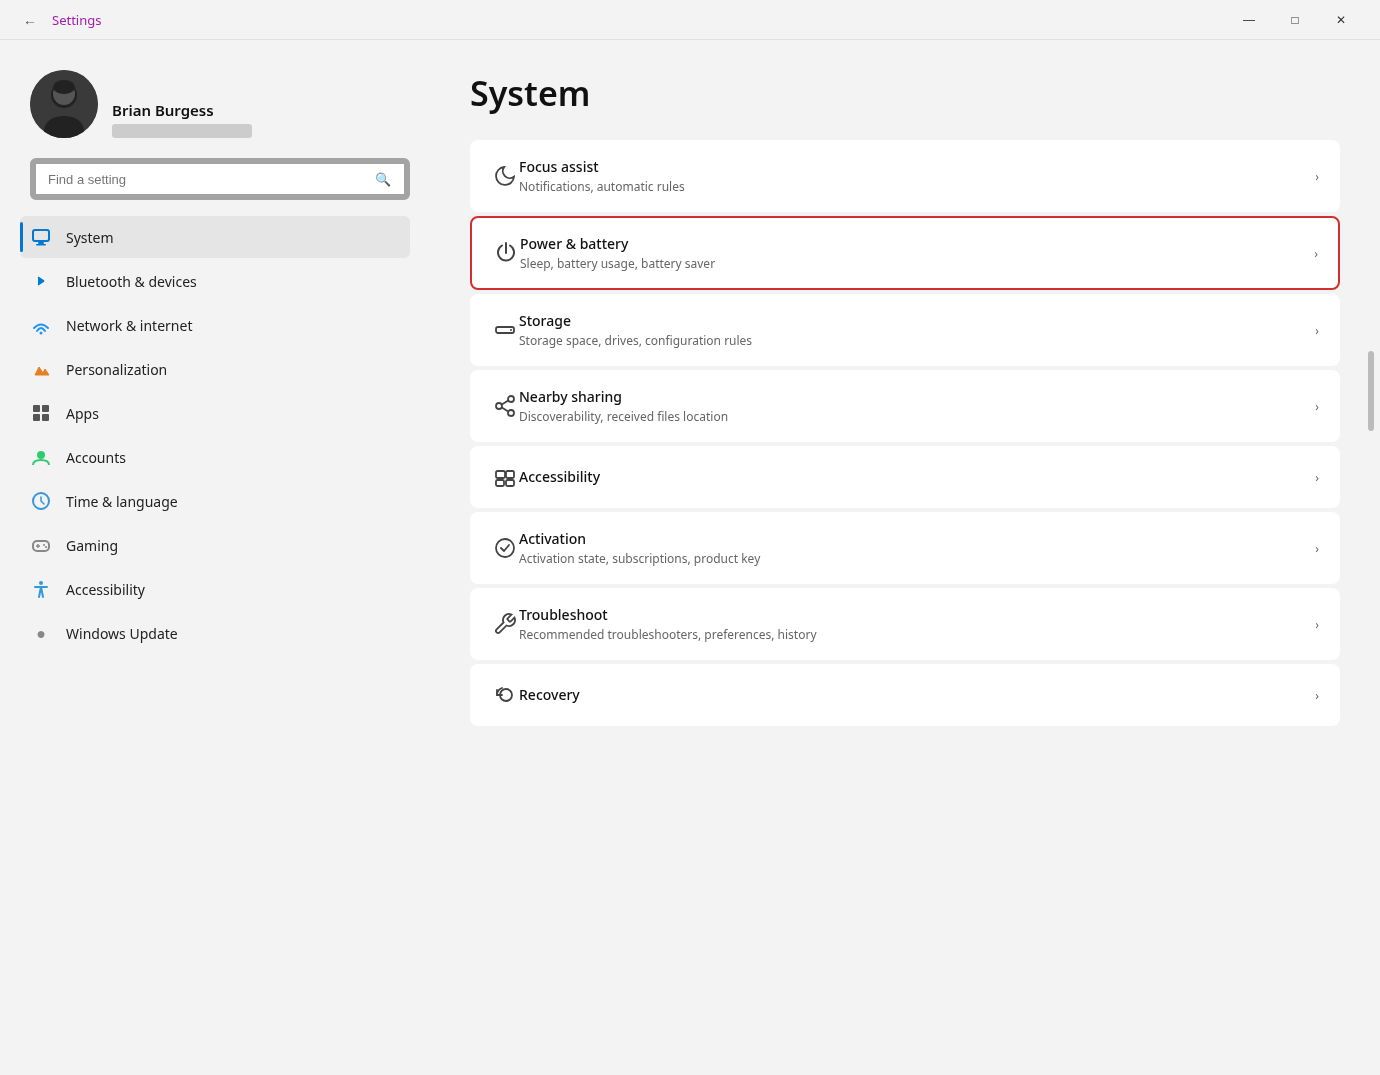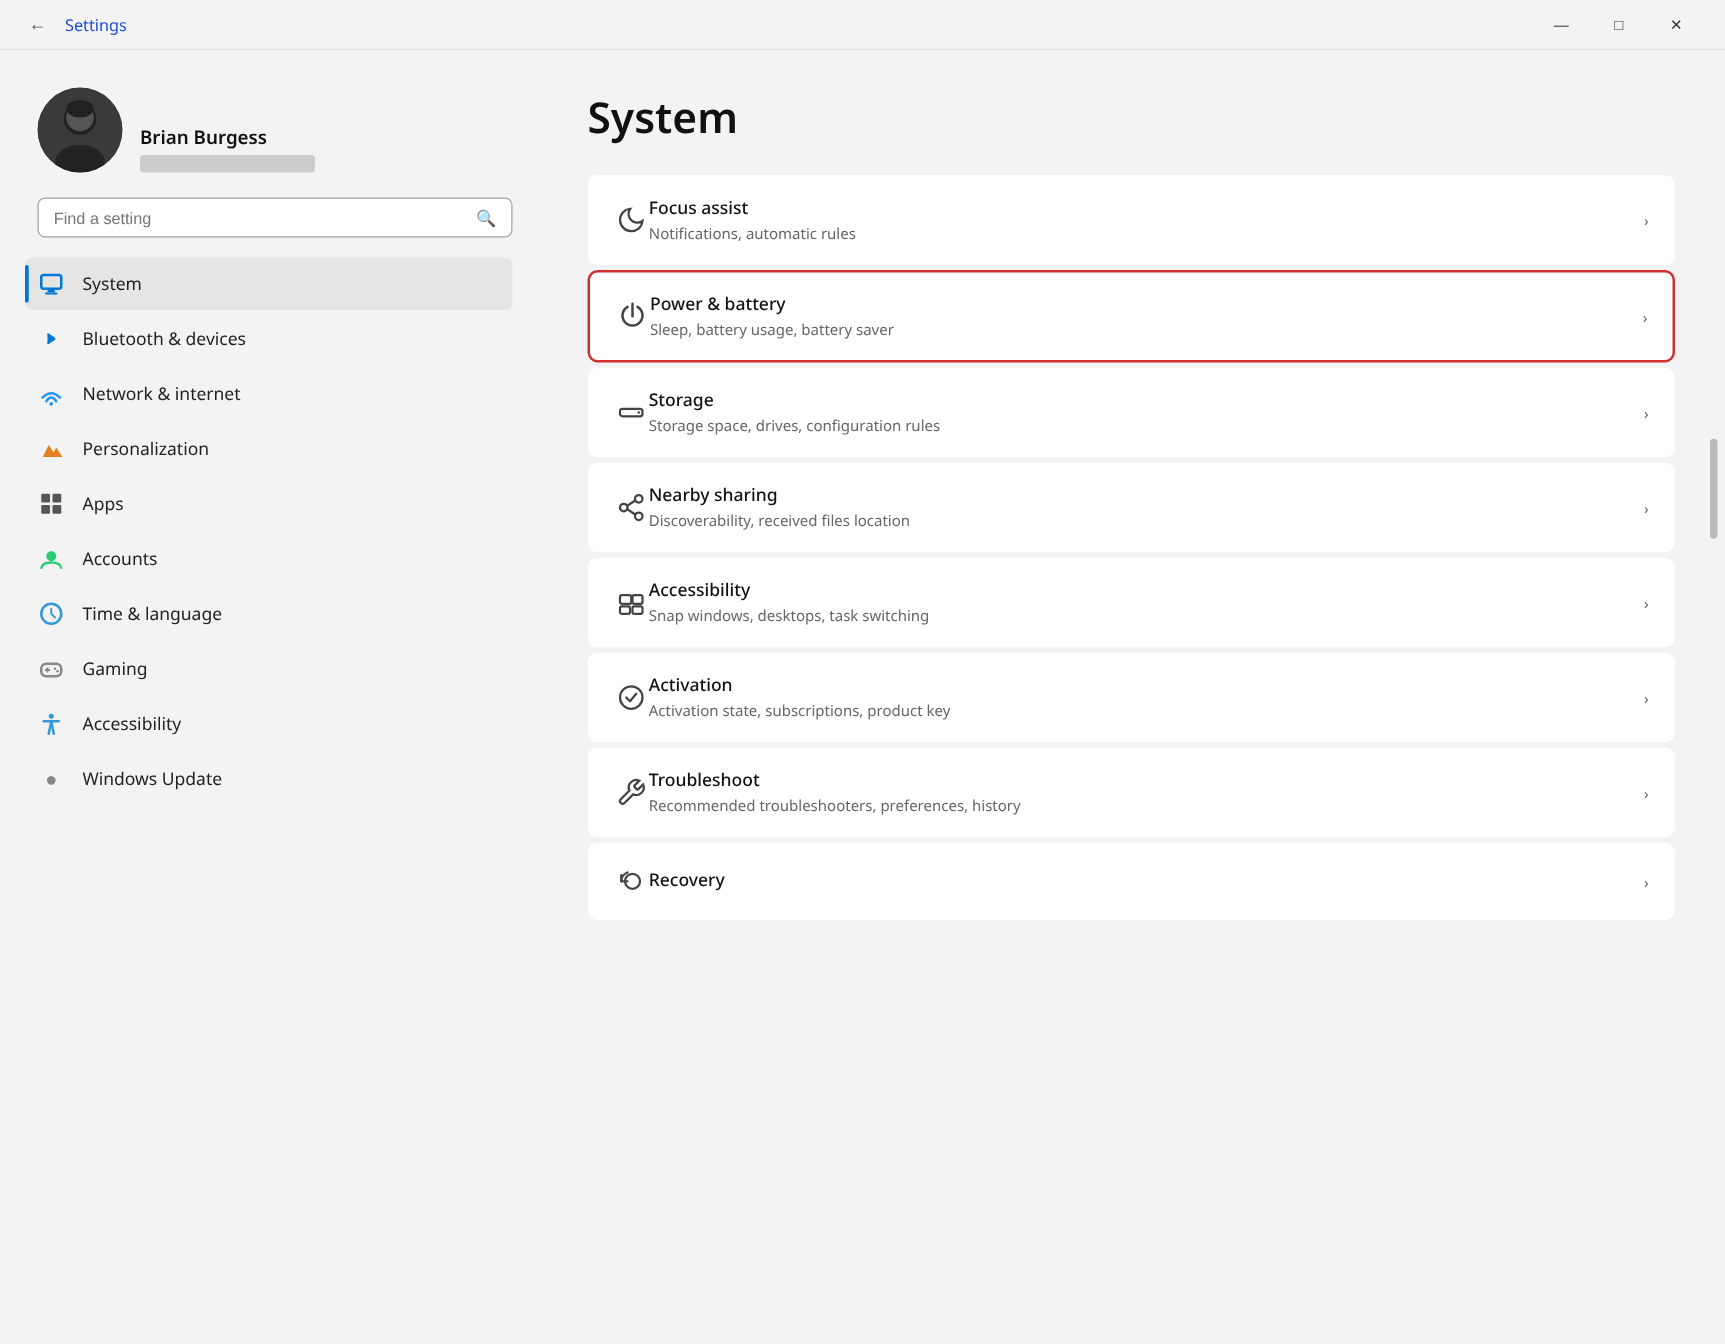--- a/index.html
+++ b/index.html
@@ -28,21 +28,21 @@
       align-items: center;
       justify-content: center;
       border-radius: 4px;
       cursor: pointer;
       color: #555;
       font-size: 14px;
     }
     .title-bar-title {
       margin-left: 8px;
       font-size: 13px;
-      color: #1d4ed8;
+      color: #a21caf;
     }
     .title-bar-controls {
       margin-left: auto;
       display: flex;
       gap: 0;
     }
     .title-bar-btn {
       width: 46px;
       height: 32px;
       display: flex;
@@ -92,21 +92,21 @@
     .user-email {
       height: 14px;
       background: #ccc;
       border-radius: 3px;
       width: 140px;
     }
     .search-box {
       display: flex;
       align-items: center;
       background: white;
-      border: 1px solid #a3a3a3;
+      border: 6px solid #a3a3a3;
       border-radius: 6px;
       padding: 6px 12px;
       margin: 0 20px 16px 10px;
       gap: 8px;
     }
     .search-input {
       border: none;
       outline: none;
       flex: 1;
       font-size: 13px;
@@ -413,21 +413,20 @@
     <span class="settings-item-icon">
             <svg width="24" height="24" viewBox="0 0 24 24" fill="none" xmlns="http://www.w3.org/2000/svg">
               <rect x="3" y="6" width="9" height="7" rx="1.5" stroke="#444" stroke-width="1.8" fill="none"></rect>
               <rect x="13" y="6" width="8" height="7" rx="1.5" stroke="#444" stroke-width="1.8" fill="none"></rect>
               <rect x="3" y="15" width="8" height="6" rx="1.5" stroke="#444" stroke-width="1.8" fill="none"></rect>
               <rect x="13" y="15" width="8" height="6" rx="1.5" stroke="#444" stroke-width="1.8" fill="none"></rect>
             </svg>
           </span>
     <div class="settings-item-text">
       <div class="settings-item-title">Accessibility</div>
-      <div class="settings-item-subtitle">Snap windows, desktops, task switching</div>
     </div>
     <span class="settings-item-chevron">›</span>
   </div>
         <div class="settings-item">
     <span class="settings-item-icon">
             <svg width="24" height="24" viewBox="0 0 24 24" fill="none" xmlns="http://www.w3.org/2000/svg">
               <circle cx="12" cy="12" r="9" stroke="#444" stroke-width="1.8" fill="none"></circle>
               <path d="M8 12 L11 15 L16 9" stroke="#444" stroke-width="1.8" stroke-linecap="round" stroke-linejoin="round"></path>
             </svg>
           </span>

